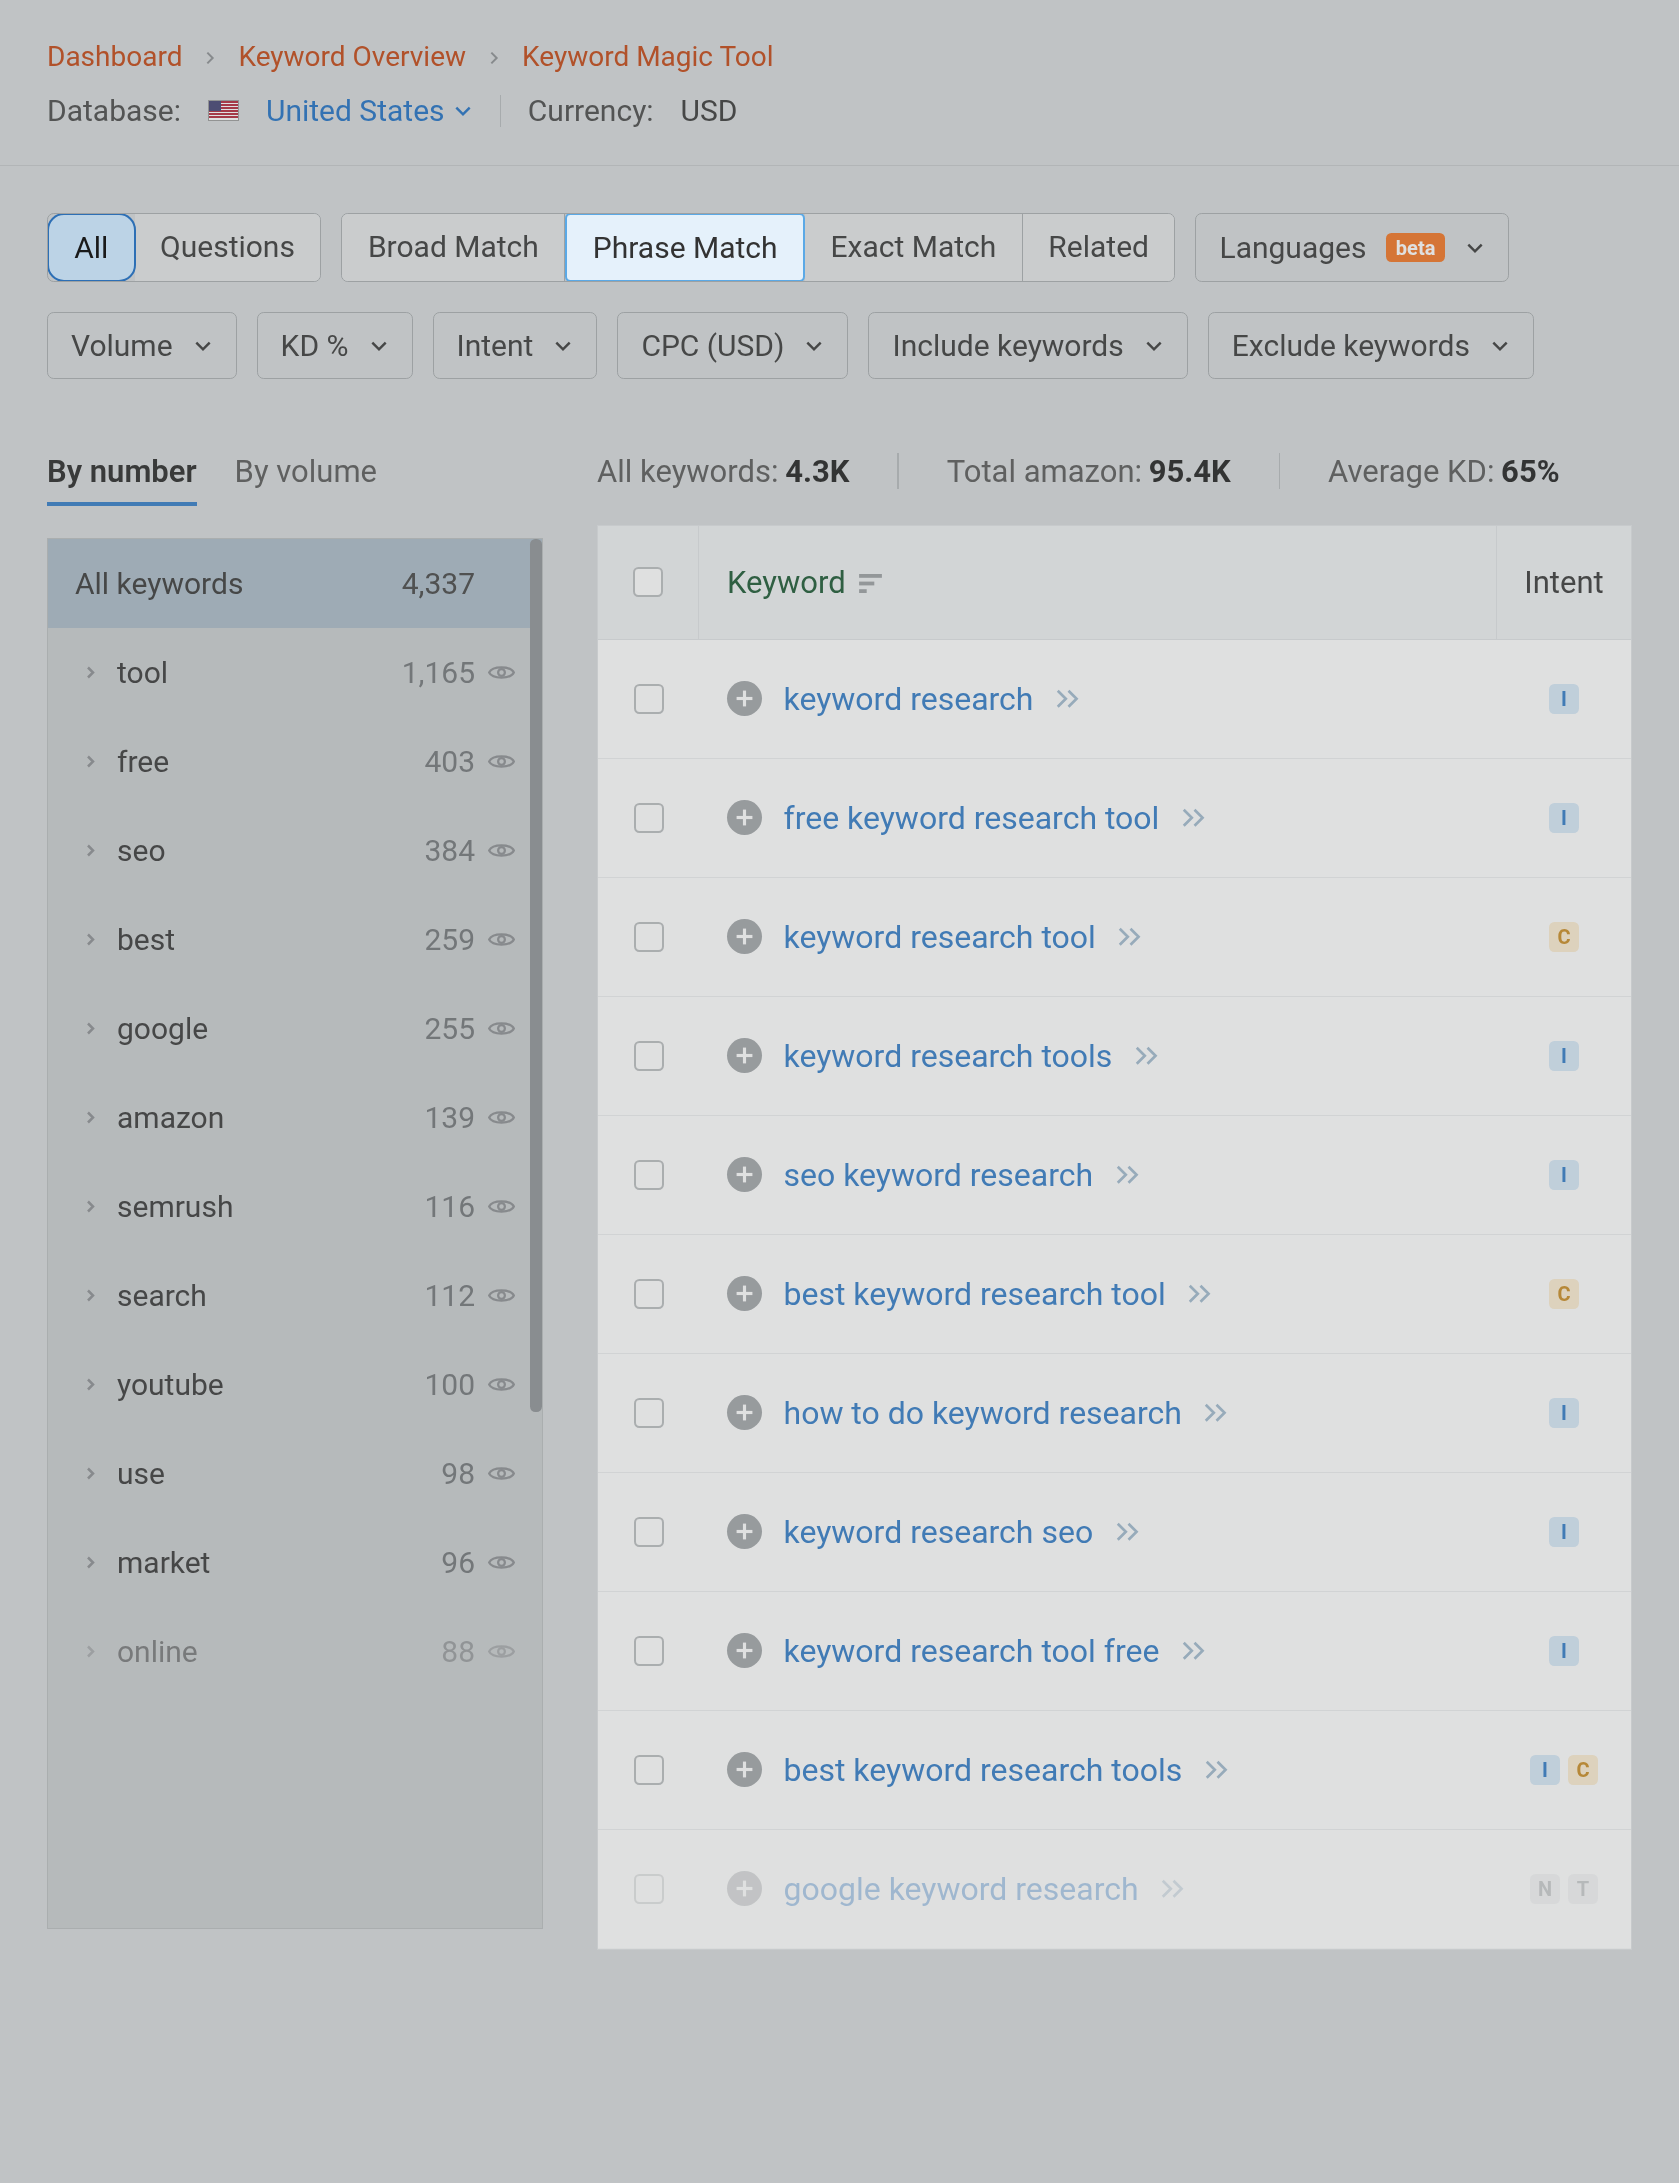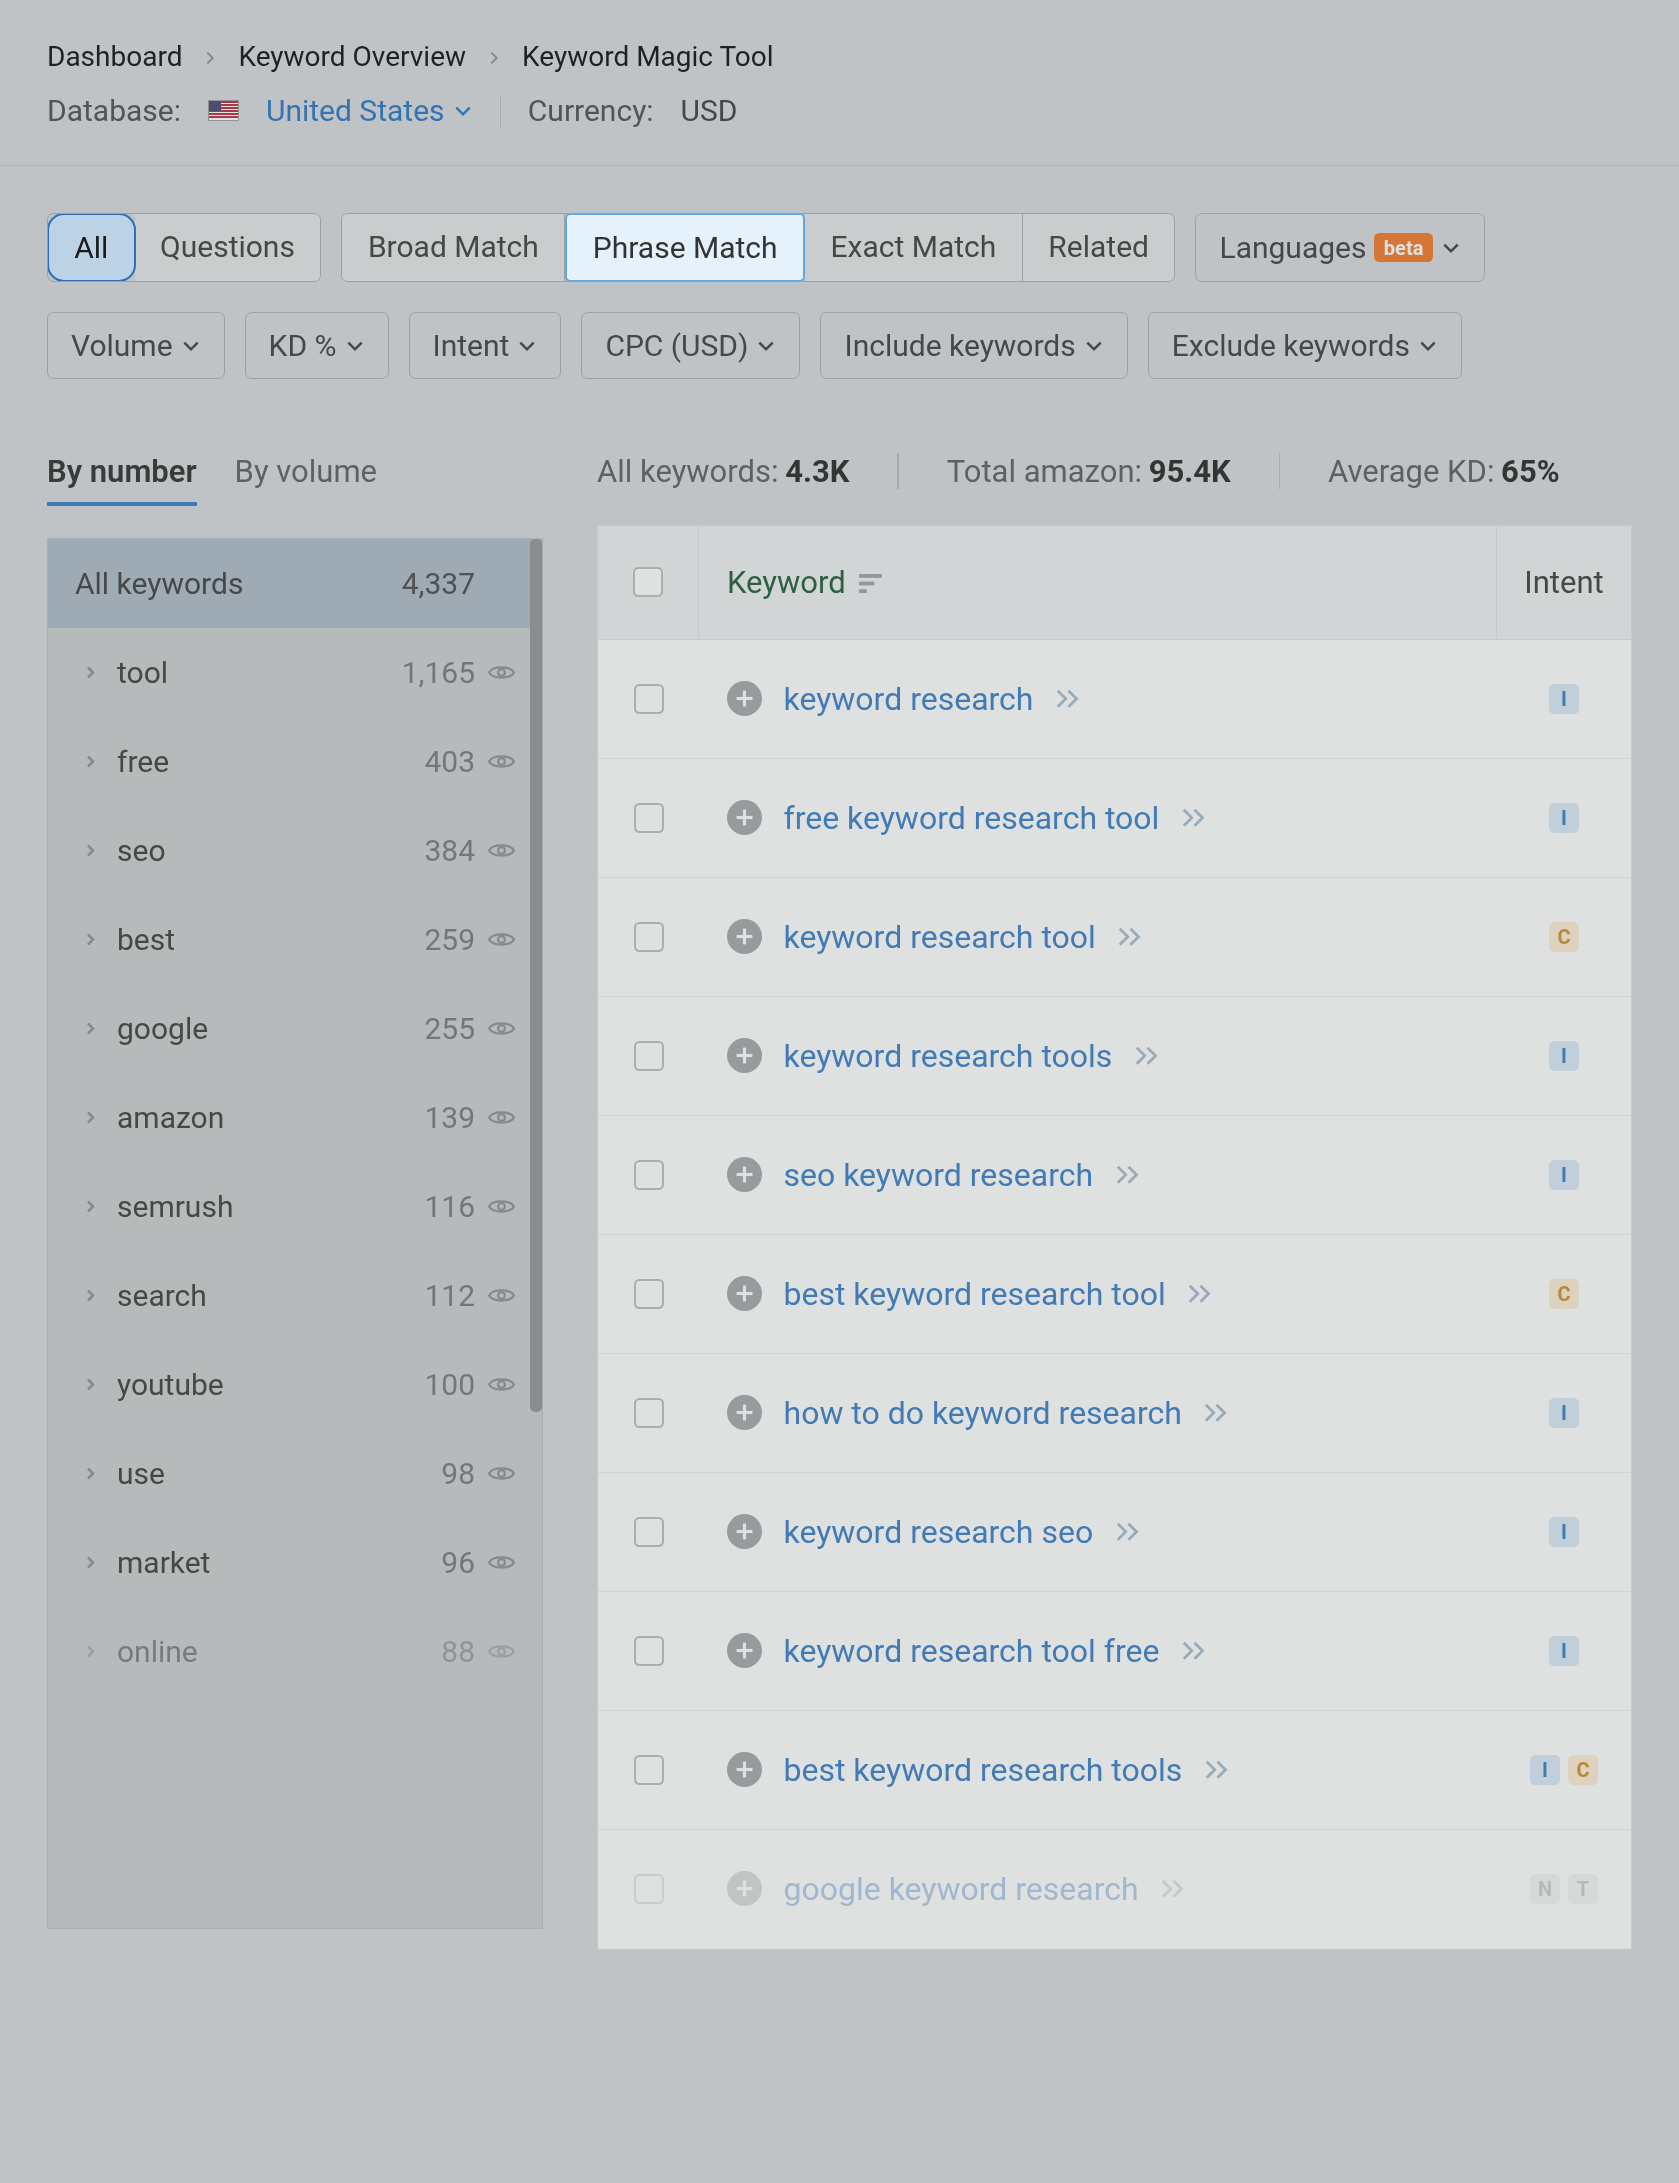--- a/index.html
+++ b/index.html
@@ -13,38 +13,38 @@
   position: relative;
 }
 .overlay {
   position: absolute;
   top: 0; left: 0; right: 0; bottom: 0;
   background: rgba(128,130,132,0.25);
   pointer-events: none;
 }
 .page { padding: 40px 47px 0 47px; }
 .breadcrumb { display: flex; align-items: center; gap: 20px; color: #6b6e72; font-size: 28px; margin-bottom: 20px; }
-.breadcrumb .crumb { color: #000000; }
+.breadcrumb .crumb { color: #c2410c; }
 .breadcrumb .sep svg { width: 16px; height: 16px; }
 .page-title { font-size: 73px; font-weight: 700; color: #1a1a1a; letter-spacing: -0.7px; margin-bottom: 30px; }
 .page-title .query { color: #7a7f85; font-weight: 700; }
 .meta-row { display: flex; align-items: center; gap: 27px; font-size: 30px; color: #333; margin-bottom: 37px; }
 .meta-row .label { color: #444; }
 .meta-row .flag { width: 31px; height: 21.5px; background: linear-gradient(to bottom, #b22234 0%, #b22234 8%, #fff 8%, #fff 16%, #b22234 16%, #b22234 24%, #fff 24%, #fff 32%, #b22234 32%, #b22234 40%, #fff 40%, #fff 48%, #b22234 48%, #b22234 56%, #fff 56%, #fff 64%, #b22234 64%, #b22234 72%, #fff 72%, #fff 80%, #b22234 80%, #b22234 88%, #fff 88%, #fff 100%); position: relative; display: inline-block; vertical-align: middle; border: 0.7px solid #999; }
 .meta-row .flag::before { content: ""; position: absolute; top: 0; left: 0; width: 40%; height: 54%; background: #3c3b6e; }
 .meta-row .db-link { color: #1a6dc3; display: inline-flex; align-items: center; gap: 8px; }
 .meta-row .divider { width: 1.3px; height: 32px; background: #b5b8bb; }
 .hr { height: 1.3px; background: #c3c6c8; margin: 0 -47px 47px -47px; }
 .filters { display: flex; flex-wrap: wrap; gap: 20px; margin-bottom: 30px; }
 .seg-group { display: flex; border: 1.3px solid #a7abae; border-radius: 6.7px; overflow: hidden; }
 .seg-btn { padding: 15px 25.5px; font-size: 30px; color: #333; background: #e3e5e6; border-right: 1.3px solid #a7abae; }
 .seg-btn:last-child { border-right: none; }
 .seg-btn.primary-active { background: #bcd3e6; color: #1a1a1a; border: 2px solid #2d6fb5; border-radius: 17px; margin: -1.3px; z-index: 2; position: relative; }
 .seg-btn.highlight-active { background: #e5f1fb; border: 2px solid #5ba9e6; border-radius: 5.4px; margin: -1.3px 0; z-index: 2; position: relative; }
-.pill { display: inline-flex; align-items: center; gap: 8px; padding: 15px 23px; border: 1.3px solid #a7abae; border-radius: 6.7px; font-size: 30px; color: #333; background: transparent; }
+.pill { display: inline-flex; align-items: center; gap: 20px; padding: 15px 23px; border: 1.3px solid #a7abae; border-radius: 6.7px; font-size: 30px; color: #333; background: transparent; }
 .pill .chev svg { width: 20px; height: 20px; }
 .badge-beta { background: #f2711c; color: #fff; font-size: 20px; font-weight: 700; padding: 2.7px 9.4px; border-radius: 5.4px; }
 .filters-row2 { display: flex; flex-wrap: wrap; gap: 20px; margin-bottom: 74px; }
 .content { display: flex; gap: 54px; align-items: flex-start; }
 .sidebar { width: 496px; }
 .side-tabs { display: flex; gap: 38px; font-size: 31px; color: #555; margin-bottom: 32px; }
 .side-tab.active { color: #222; font-weight: 600; border-bottom: 4px solid #2d78c6; padding-bottom: 12px; }
 .side-tab { padding-bottom: 12px; }
 .side-list { background: #c9ccce; border: 1.3px solid #b9bcbe; position: relative; height: 1391px; overflow: hidden; }
 .side-list-inner { position: relative; height: 100%; }

